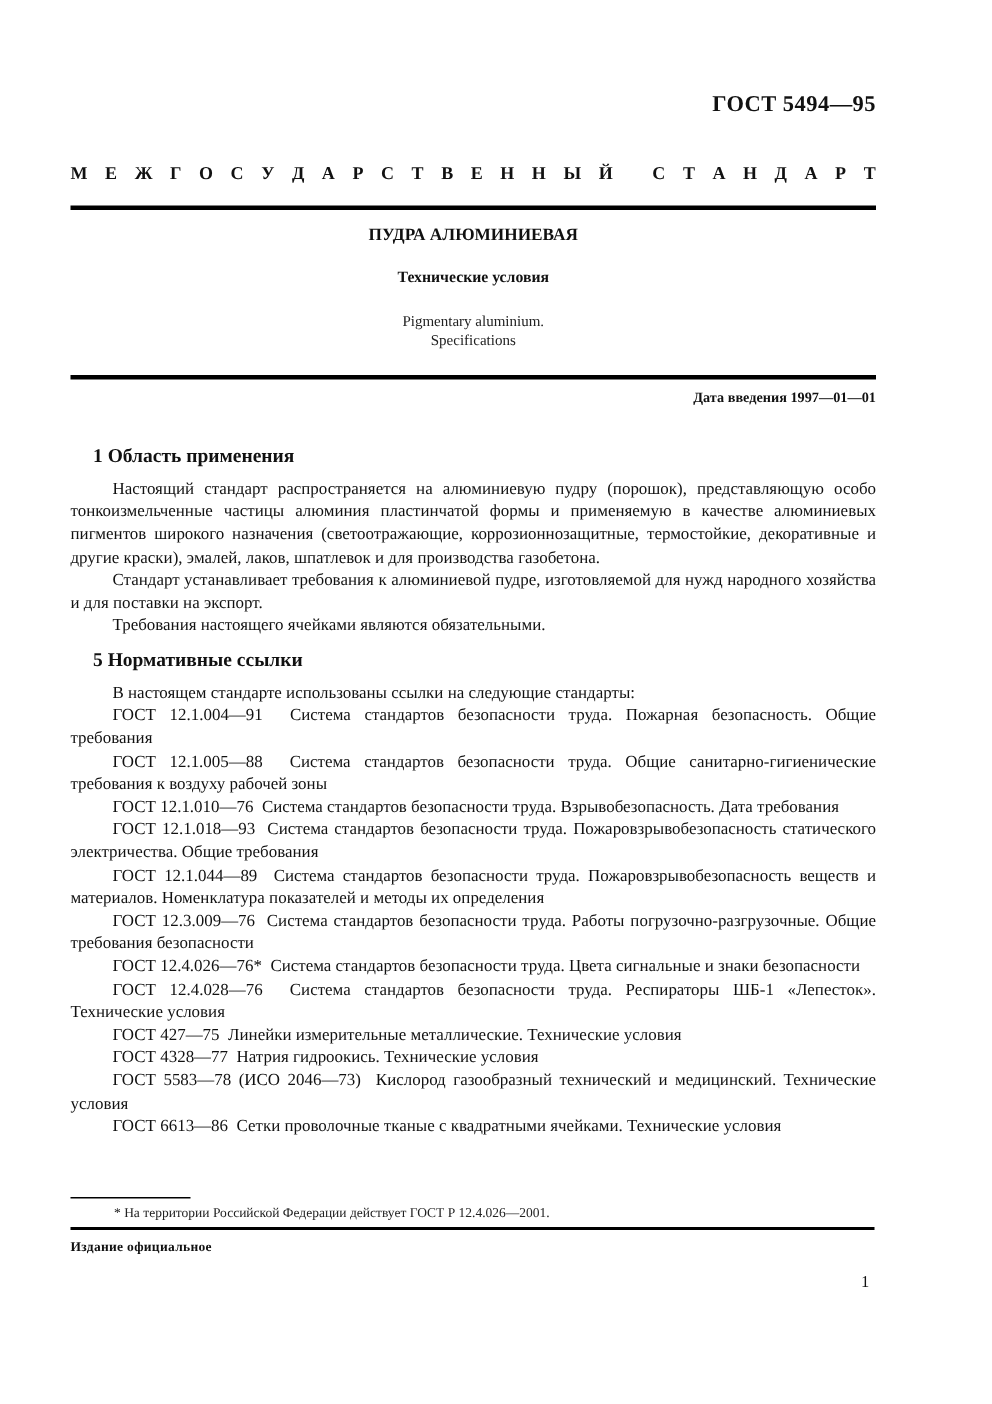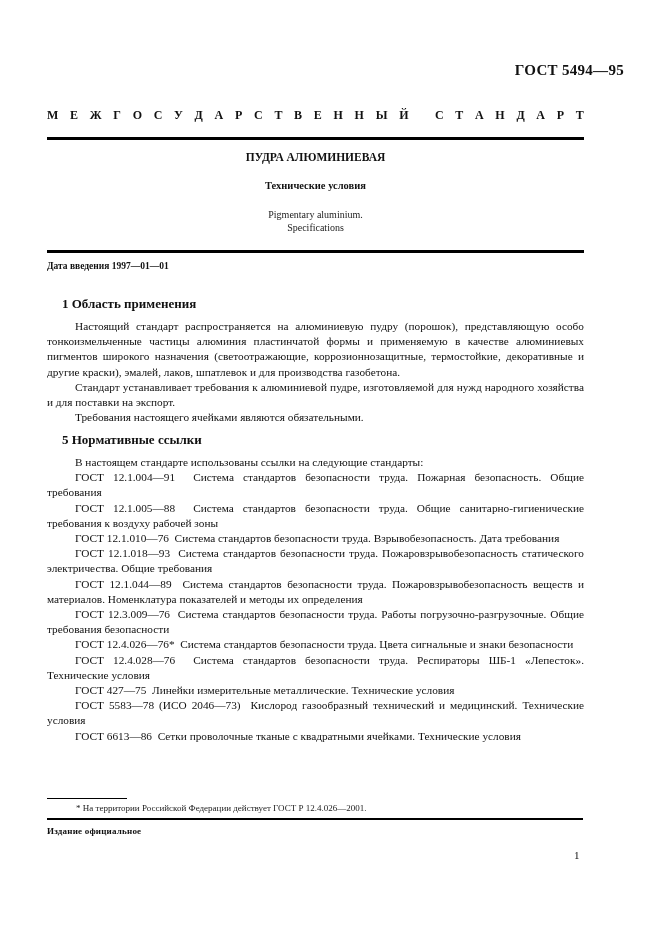--- a/index.html
+++ b/index.html
@@ -4,37 +4,37 @@
   <style>
     html, body { margin: 0; padding: 0; background: #ffffff; }
     body {
       width: 661px; height: 936px; position: relative; overflow: hidden;
       font-family: "Liberation Serif", "DejaVu Serif", serif;
       color: #111;
     }
     .abs { position: absolute; }
     .doc-code {
       left: 0; width: 584px; top: 62px; text-align: right;
-      font-weight: bold; font-size: 15px; letter-spacing: 0.3px; margin-left: 40px;
+      font-weight: bold; font-size: 15px; letter-spacing: 0.3px;
     }
     .banner {
       left: 47px; width: 537px; top: 108px;
       font-weight: bold; font-size: 12px;
       display: flex; justify-content: space-between;
     }
     .rule-thick { left: 47px; width: 537px; height: 3px; background: #000; }
     .rule-top { top: 137px; }
     .rule-mid { top: 250px; }
     .rule-bot { top: 818px; height: 2px; left: 47px; width: 536px; }
     .rule-foot { top: 798px; left: 47px; width: 80px; height: 1px; background: #000; }
     .center { left: 47px; width: 537px; text-align: center; }
     .title { top: 151px; font-weight: bold; font-size: 11.5px; }
     .subtitle { top: 180px; font-weight: bold; font-size: 10.5px; }
     .en-title { top: 208px; font-size: 10px; line-height: 13px; color: #222; }
-    .intro-date { left: 47px; width: 537px; top: 261px; text-align: left; font-weight: bold; font-size: 9.5px; }
+    .intro-date { left: 47px; width: 537px; top: 261px; text-align: right; font-weight: bold; font-size: 9.5px; }
     .section-head { left: 62px; font-weight: bold; font-size: 13px; }
     .body-text {
       left: 47px; width: 537px;
       font-size: 11.3px; line-height: 15.2px; text-align: justify;
     }
     .body-text p { margin: 0; text-indent: 28px; }
     .ref { margin: 0; text-indent: 28px; text-align: justify; }
     .ref .code { margin-right: 0; }
     .footnote { left: 76px; top: 803px; font-size: 9px; color: #222; }
     .edition { left: 47px; top: 826px; font-size: 9px; font-weight: bold; letter-spacing: 0.2px; }
@@ -102,20 +102,21 @@
   <p>В настоящем стандарте использованы ссылки на следующие стандарты:</p>
   <p class="ref"><span class="code">ГОСТ  12.1.004—91</span>&nbsp; <span>Система стандартов безопасности труда. Пожарная безопасность. Общие требования</span></p>
   <p class="ref"><span class="code">ГОСТ  12.1.005—88</span>&nbsp; <span>Система стандартов безопасности труда. Общие санитарно-гигиенические требования к воздуху рабочей зоны</span></p>
   <p class="ref"><span class="code">ГОСТ  12.1.010—76</span>&nbsp; <span>Система стандартов безопасности труда. Взрывобезопасность. Дата требования</span></p>
   <p class="ref"><span class="code">ГОСТ  12.1.018—93</span>&nbsp; <span>Система стандартов безопасности труда. Пожаровзрывобезопасность статического электричества. Общие требования</span></p>
   <p class="ref"><span class="code">ГОСТ  12.1.044—89</span>&nbsp; <span>Система стандартов безопасности труда. Пожаровзрывобезопасность веществ и материалов. Номенклатура показателей и методы их определения</span></p>
   <p class="ref"><span class="code">ГОСТ  12.3.009—76</span>&nbsp; <span>Система стандартов безопасности труда. Работы погрузочно-разгрузочные. Общие требования безопасности</span></p>
   <p class="ref"><span class="code">ГОСТ  12.4.026—76*</span>&nbsp; <span>Система стандартов безопасности труда. Цвета сигнальные и знаки безопасности</span></p>
   <p class="ref"><span class="code">ГОСТ  12.4.028—76</span>&nbsp; <span>Система стандартов безопасности труда. Респираторы ШБ-1 «Лепесток». Технические условия</span></p>
   <p class="ref"><span class="code">ГОСТ  427—75</span>&nbsp; <span>Линейки измерительные металлические. Технические условия</span></p>
+  <p class="ref"><span class="code">ГОСТ  4328—77</span>&nbsp; <span>Натрия гидроокись. Технические условия</span></p>
   <p class="ref"><span class="code">ГОСТ  5583—78 (ИСО 2046—73)</span>&nbsp; <span>Кислород газообразный технический и медицинский. Технические условия</span></p>
   <p class="ref"><span class="code">ГОСТ  6613—86</span>&nbsp; <span>Сетки проволочные тканые с квадратными ячейками. Технические условия</span></p>
 </div>
 
 <div class="abs rule-foot"></div>
 <div class="abs footnote">* На территории Российской Федерации действует ГОСТ Р 12.4.026—2001.</div>
 
 <div class="abs rule-thick rule-bot"></div>
 <div class="abs edition">Издание  официальное</div>
 <div class="abs page-num">1</div>

